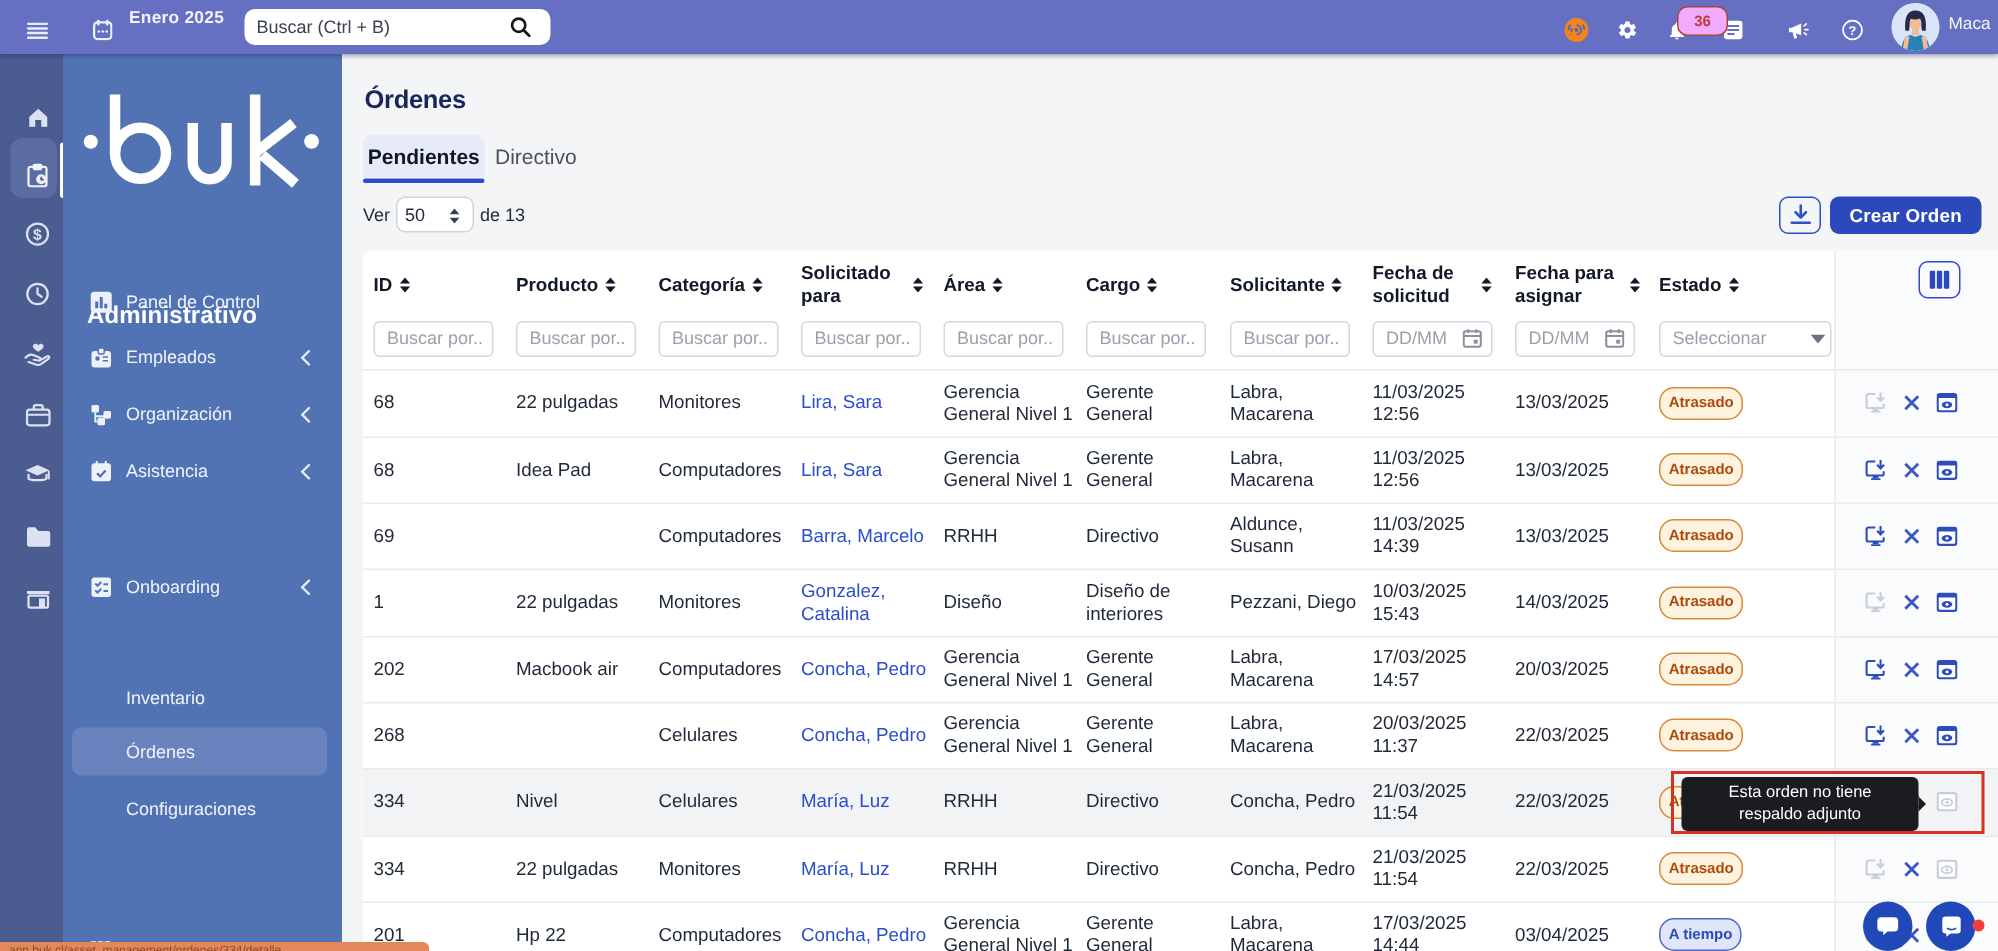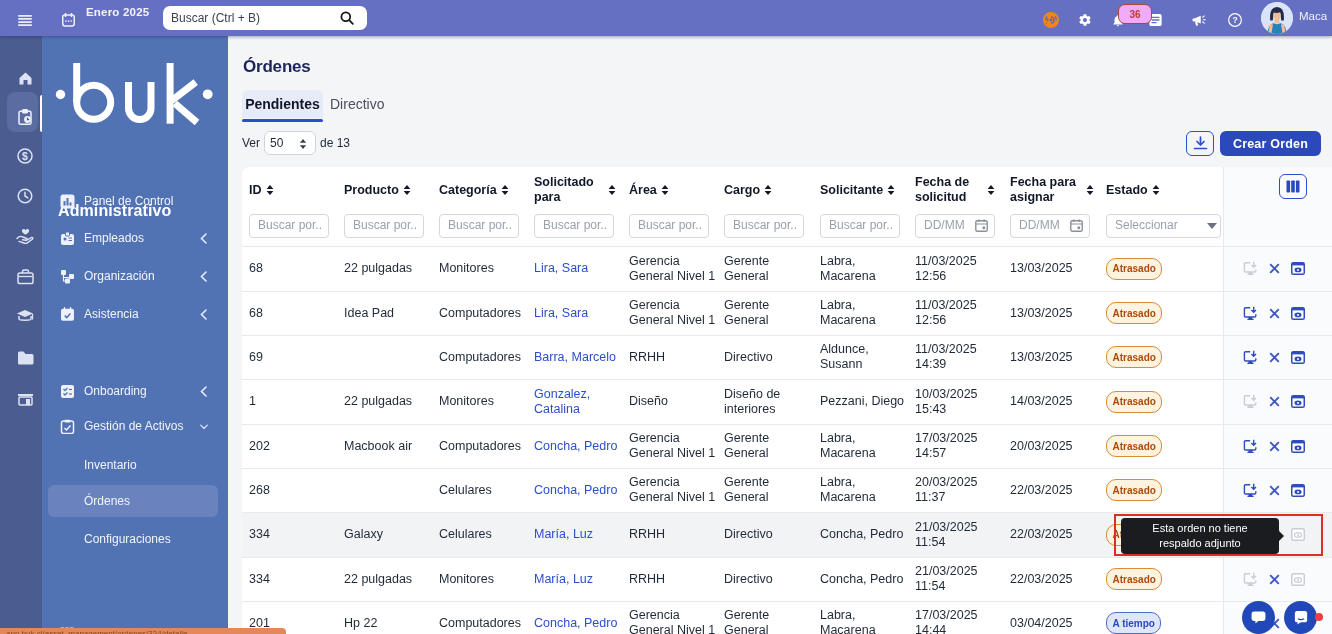--- a/index.html
+++ b/index.html
@@ -309,34 +309,20 @@
           <rect x="1" y="1" width="13" height="13" rx="2" fill="#eef1f9"></rect>
           <path d="M3.5 5 L5 6.5 L7.5 4" stroke="#5173b4" stroke-width="1.3" fill="none"></path>
           <path d="M9 5.5 H12" stroke="#5173b4" stroke-width="1.2"></path>
           <path d="M3.5 9.5 L5 11 L7.5 8.5" stroke="#5173b4" stroke-width="1.3" fill="none"></path>
           <path d="M9 10 H12" stroke="#5173b4" stroke-width="1.2"></path>
         </svg>
       </span>
     Onboarding <span class="chev">
         <svg width="7" height="11" viewBox="0 0 7 11">
           <path d="M6 1 L1.5 5.5 L6 10" stroke="#e8ebf8" stroke-width="1.6" fill="none" stroke-linecap="round"></path>
-        </svg>
-      </span>
-  </div>
-  <div class="menu-item" style="top:375px;">
-    <span class="mi-ico">
-        <svg width="15" height="15" viewBox="0 0 15 15">
-          <rect x="1.5" y="2" width="12" height="12.5" rx="2" fill="none" stroke="#eef1f9" stroke-width="1.5"></rect>
-          <rect x="4.5" y="0.8" width="6" height="2.8" rx="1" fill="#eef1f9"></rect>
-          <path d="M4.5 9 L6.5 11 L10.5 6.5" stroke="#eef1f9" stroke-width="1.5" fill="none"></path>
-        </svg>
-      </span>
-    Gestión de Activos <span class="chev">
-        <svg width="11" height="7" viewBox="0 0 11 7">
-          <path d="M1 1.5 L5.5 6 L10 1.5" stroke="#e8ebf8" stroke-width="1.6" fill="none" stroke-linecap="round"></path>
         </svg>
       </span>
   </div>
   <div class="sub-active"></div>
   <div class="sub-item" style="top:449px;">Órdenes</div>
   <div class="sub-item" style="top:413px;">Inventario</div>
   <div class="sub-item" style="top:487px;">Configuraciones</div>
   <div class="menu-item" style="top:547px;margin-top:36px;">
     <span class="mi-ico">
         <svg width="14" height="14" viewBox="0 0 14 14">
@@ -698,21 +684,21 @@
                 <rect x="0.75" y="0.75" width="12.5" height="11.5" rx="1.6" fill="#fff" stroke="#2f4cbd" stroke-width="1.5"></rect>
                 <path d="M0.8 1 h12.4 v2.4 H0.8 Z" fill="#2f4cbd"></path>
                 <ellipse cx="7" cy="7.9" rx="3.5" ry="2.3" fill="#2f4cbd"></ellipse>
                 <circle cx="7" cy="7.9" r="1" fill="#fff"></circle>
               </svg>
   </div>
           </td>
 </tr>
 <tr style="height:45px;background:#f2f3f5;">
   <td style="padding-left:7px;">334</td>
-          <td>Galaxy</td>
+          <td>Nivel</td>
           <td>Celulares</td>
   <td><span class="link">María, Luz</span></td>
   <td>RRHH</td>
           <td>Directivo</td>
           <td>Concha, Pedro</td>
   <td>21/03/2025<br>11:54</td>
           <td>22/03/2025</td>
           <td><span class="chip-a">Atrasado</span></td>
   <td class="fcol" style="background:#f2f3f5;">
             <div class="acticons">

